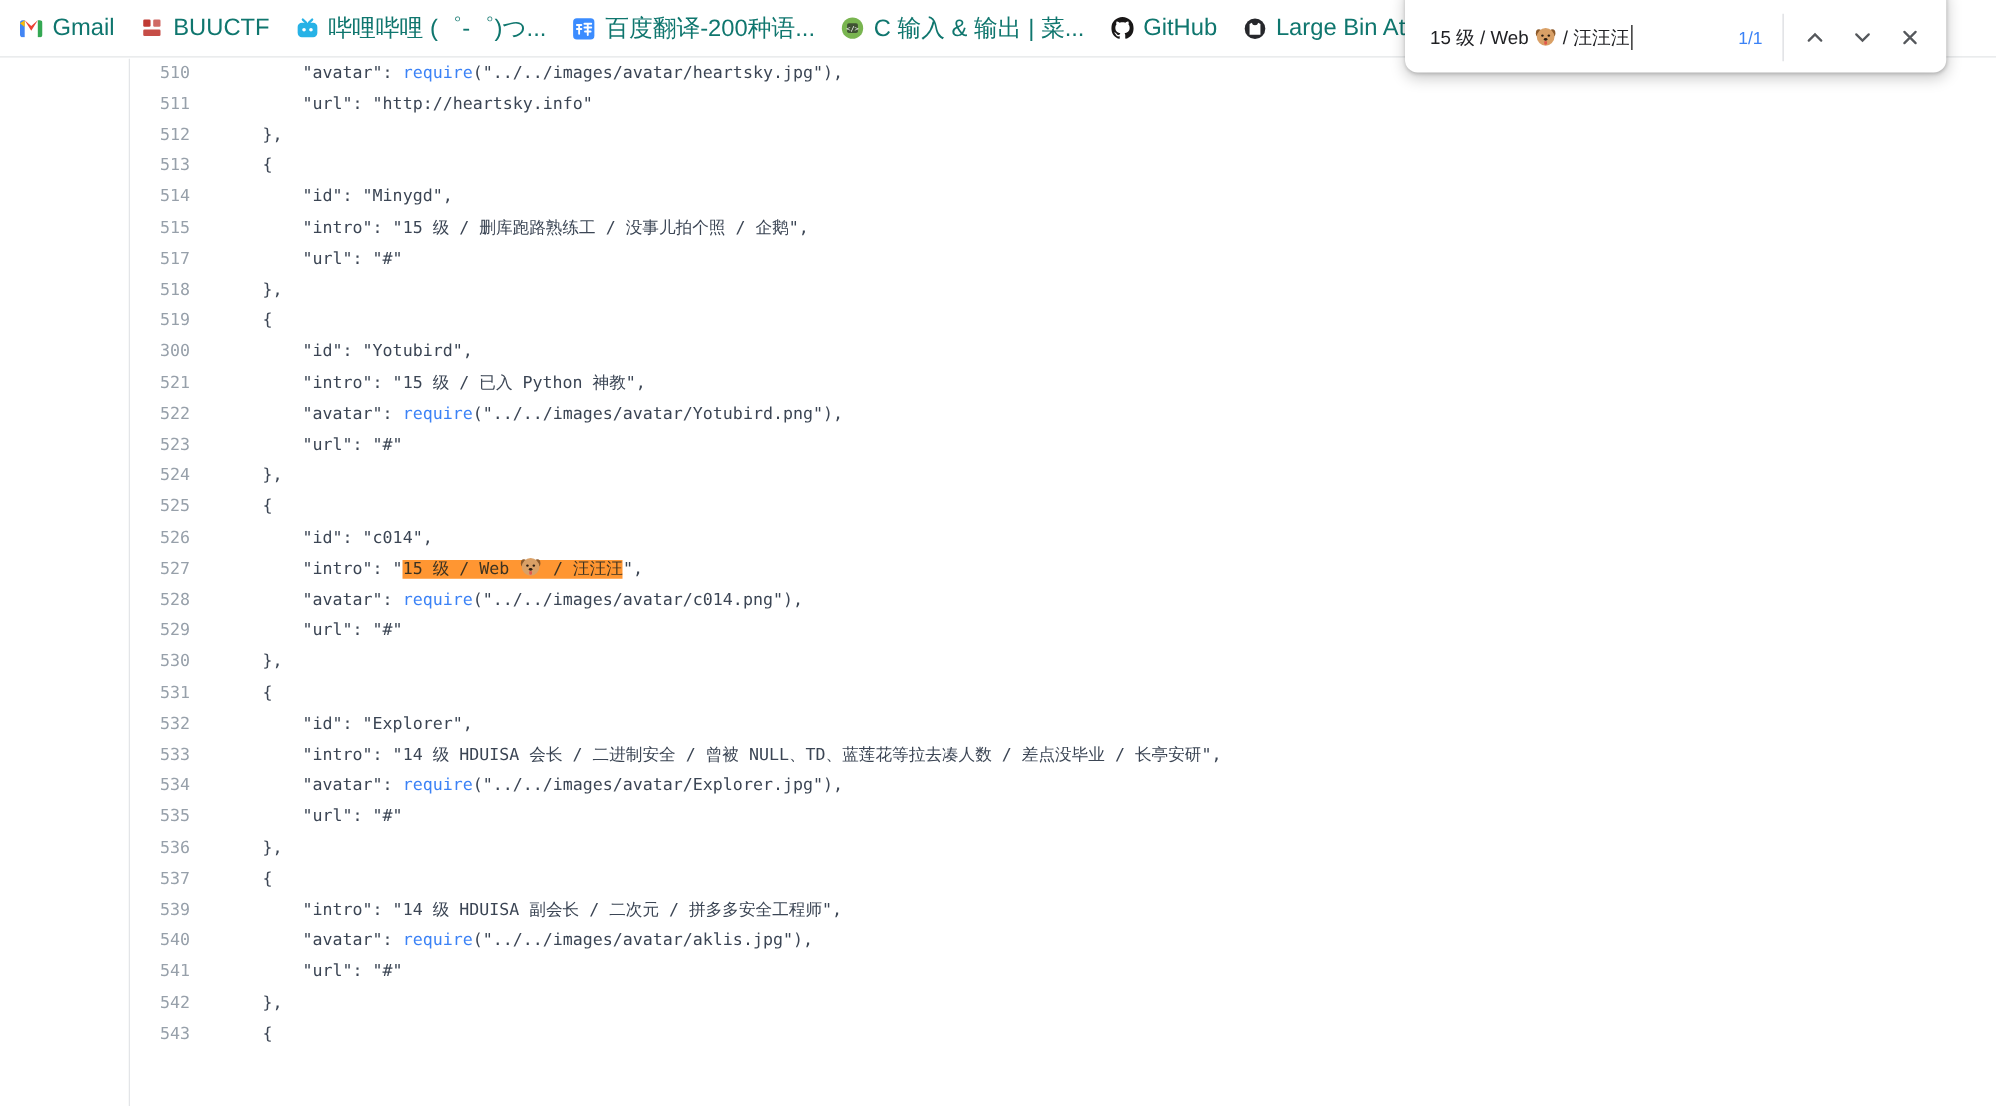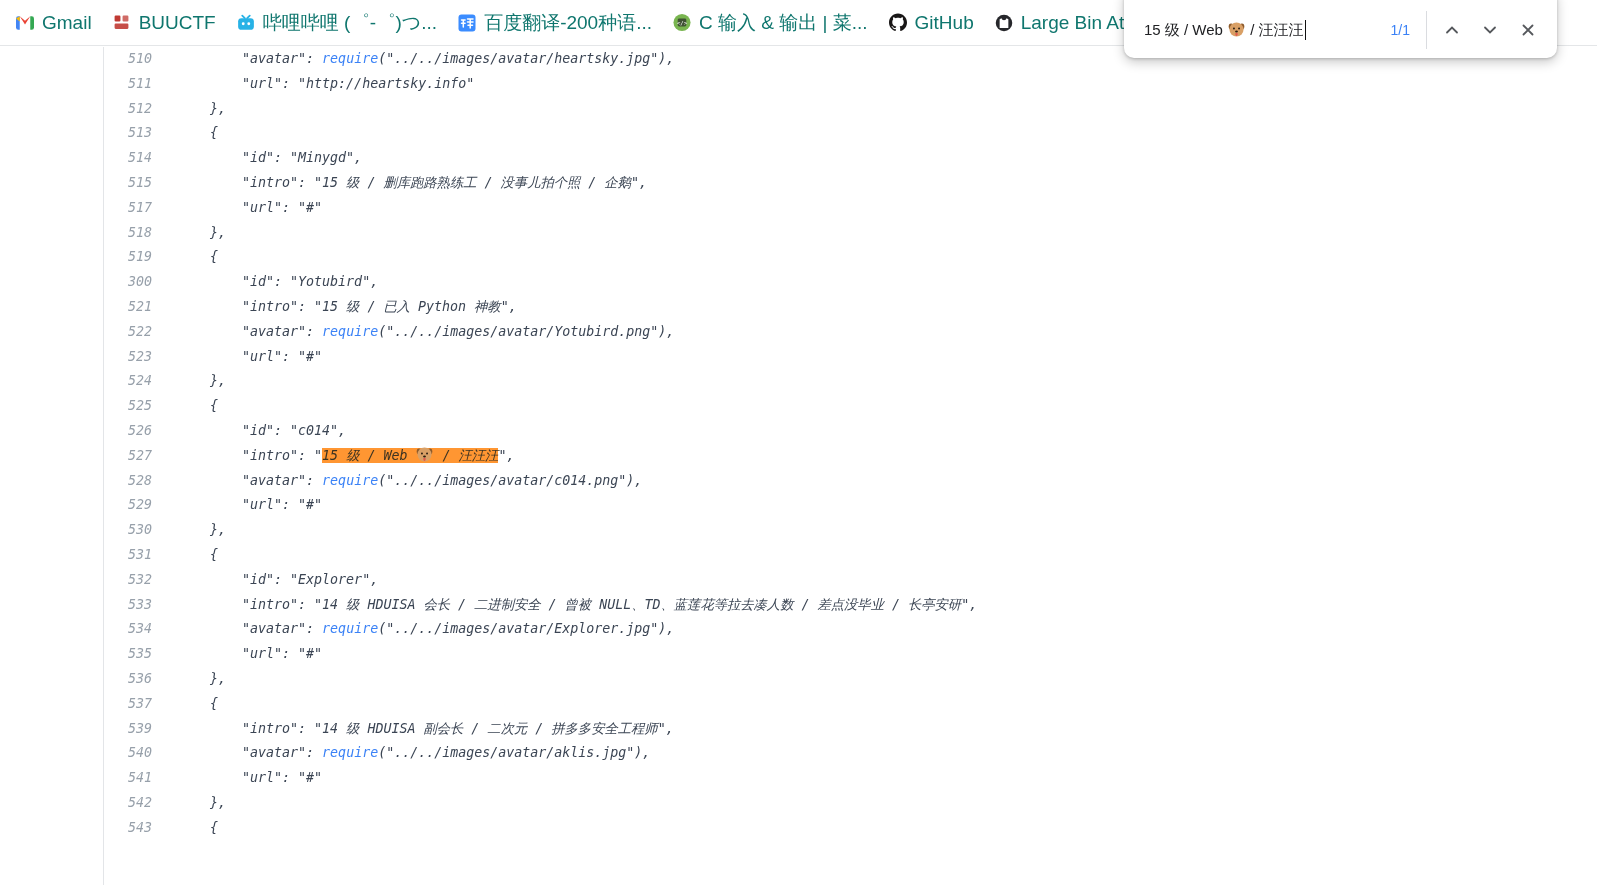--- a/index.html
+++ b/index.html
@@ -44,21 +44,21 @@
   .content-left-border {
     position: absolute; left: 103px; top: 47px; bottom: 0; width: 1px;
     background: #e3e5e8;
   }
   .code-viewer {
     position: absolute; left: 104px; top: 47px; right: 0; bottom: 0;
     overflow: hidden;
     font-family: "DejaVu Sans Mono", "DejaVu Sans", monospace;
     font-size: 13.3px;
   }
-  .code-row { display: flex; line-height: 24.8px; height: 24.8px; font-style: italic; }
+  .code-row { display: flex; line-height: 24.8px; height: 24.8px; }
   .line-num { flex: none; width: 48px; text-align: right; color: #97a0aa;
               user-select: none; cursor: pointer; }
   .line-code { white-space: pre; padding-left: 26px; color: #3b4554; }
   .tok-plain { color: #3b4554; }
   .tok-fn { color: #3b82f6; }
   .tok-hl { background: #ff9632; color: #3d3322; }
 
   .dog-emoji { display: inline-block; width: 17px; height: 17px;
                vertical-align: -3px; margin: 0 1px; }
   .dog-emoji svg { display: block; width: 100%; height: 100%; }

